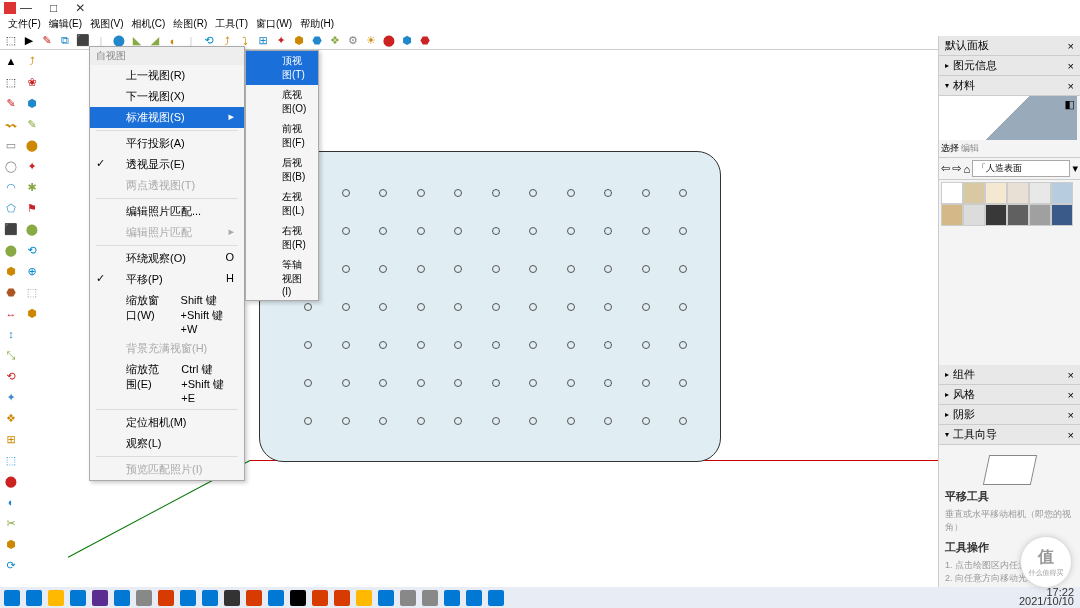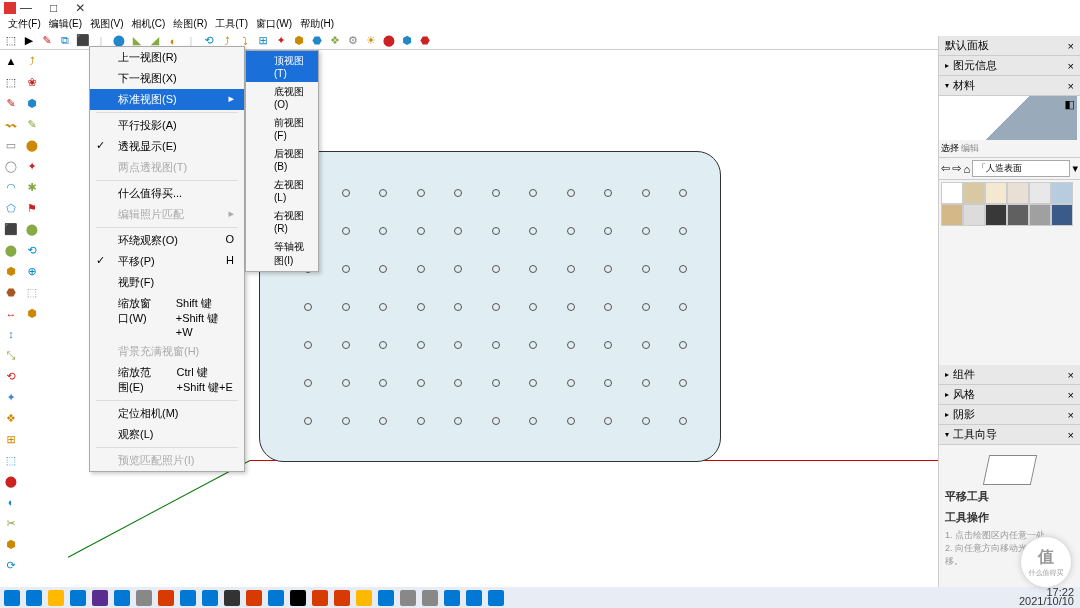--- a/index.html
+++ b/index.html
@@ -16,21 +16,21 @@
 .ltoolbar { position: absolute; left: 0; top: 50px; width: 44px; bottom: 14px; background: #fff; display: flex; flex-direction: column; flex-wrap: wrap; align-content: flex-start; padding: 2px; gap: 3px; }
 .ltoolbar .lti { width: 18px; height: 18px; display: flex; align-items: center; justify-content: center; cursor: default; }
 .viewport { position: absolute; left: 44px; top: 50px; right: 142px; bottom: 14px; background: #fff; }
 .axis-g { position: absolute; left: 0; top: 410px; width: 206px; height: 1px; background: #070; transform-origin: right; transform: rotate(-28deg); }
 .axis-r { position: absolute; left: 206px; top: 410px; right: 0; height: 1px; background: #c00; }
 .shape { position: absolute; left: 215px; top: 101px; width: 462px; height: 311px; background: #e0edf2; border: 1px solid #333; border-radius: 24px; }
 .holes { position: absolute; left: 0; top: 0; right: 0; bottom: 0; }
 .hole { position: absolute; width: 8px; height: 8px; border: 1px solid #555; border-radius: 50%; background: #e0edf2; }
 .menu { position: absolute; background: #f5f5f5; border: 1px solid #aaa; box-shadow: 2px 2px 4px rgba(0,0,0,.2); z-index: 100; }
 .menu .mhdr { background: #eee; color: #888; padding: 2px 6px; font-size: 10px; }
-.menu .mitem { padding: 3px 10px 3px 28px; font-size: 10px; color: #000; position: relative; display: flex; justify-content: space-between; }
+.menu .mitem { padding: 3px 10px 3px 36px; font-size: 10px; color: #000; position: relative; display: flex; justify-content: space-between; }
 .menu .mitem.hl { background: #1a6fd8; color: #fff; }
 .menu .mitem.dis { color: #aaa; }
 .menu .mitem .chk { position: absolute; left: 6px; }
 .menu .mitem .arr { margin-left: 20px; }
 .menu .sep { height: 1px; background: #ddd; margin: 2px 6px; }
 .submenu { left: 150px; top: 4px; width: 74px; }
 .rpanel { position: absolute; right: 0; top: 36px; width: 142px; bottom: 14px; background: #f4f4f4; border-left: 1px solid #ccc; display: flex; flex-direction: column; }
 .rpanel .phdr { background: #e8e8e8; padding: 2px 6px; font-size: 10px; display: flex; align-items: center; border-bottom: 1px solid #ccc; text-align: center; }
 .rpanel .phdr .tri { margin-right: 4px; font-size: 8px; }
 .rpanel .phdr .x { margin-left: auto; }
@@ -222,20 +222,21 @@
         <div class="hole" style="left: 269px; top: 265px;"></div>
         <div class="hole" style="left: 306.5px; top: 265px;"></div>
         <div class="hole" style="left: 344px; top: 265px;"></div>
         <div class="hole" style="left: 381.5px; top: 265px;"></div>
         <div class="hole" style="left: 419px; top: 265px;"></div>
       </div>
   </div>
 </div>
 
 <div class="menu" style="left:89px; top:46px; width:156px;" id="menu1">
+  <div class="mhdr">自视图</div>
 <div class="mitem">
       <span>上一视图(R)</span>
     </div>
     <div class="mitem">
       <span>下一视图(X)</span>
     </div>
     <div class="mitem hl">
       <span>标准视图(S)</span>
       <span class="arr">▸</span>
     </div>
@@ -245,38 +246,35 @@
     </div>
     <div class="mitem">
       <span class="chk">✓</span>
       <span>透视显示(E)</span>
     </div>
     <div class="mitem dis">
       <span>两点透视图(T)</span>
     </div>
     <div class="sep"></div>
     <div class="mitem">
-      <span>什么值得买...</span>
+      <span>编辑照片匹配...</span>
     </div>
     <div class="mitem dis">
       <span>编辑照片匹配</span>
       <span class="arr">▸</span>
     </div>
     <div class="sep"></div>
     <div class="mitem">
       <span>环绕观察(O)</span>
       <span class="arr">O</span>
     </div>
     <div class="mitem">
       <span class="chk">✓</span>
       <span>平移(P)</span>
       <span class="arr">H</span>
-    </div>
-    <div class="mitem">
-      <span>视野(F)</span>
     </div>
     <div class="mitem">
       <span>缩放窗口(W)</span>
       <span class="arr">Shift 键+Shift 键+W</span>
     </div>
     <div class="mitem dis">
       <span>背景充满视窗(H)</span>
     </div>
     <div class="mitem">
       <span>缩放范围(E)</span>
@@ -365,20 +363,21 @@
       <span class="x">×</span>
     </div>
   <div class="phdr">
       <span class="tri">▾</span>
       <span>工具向导</span>
       <span class="x">×</span>
     </div>
   <div class="instr">
     <div class="iico"></div>
     <div class="ititle">平移工具</div>
+    <div class="igrey">垂直或水平移动相机（即您的视角）</div>
     <div class="isec ititle">工具操作</div>
     <div class="igrey">1. 点击绘图区内任意一处。</div>
     <div class="igrey">2. 向任意方向移动光标进行平移。</div>
 
   </div>
 </div>
 
 <div class="status">
   <span class="sico"></span>
   <span class="sico"></span>

